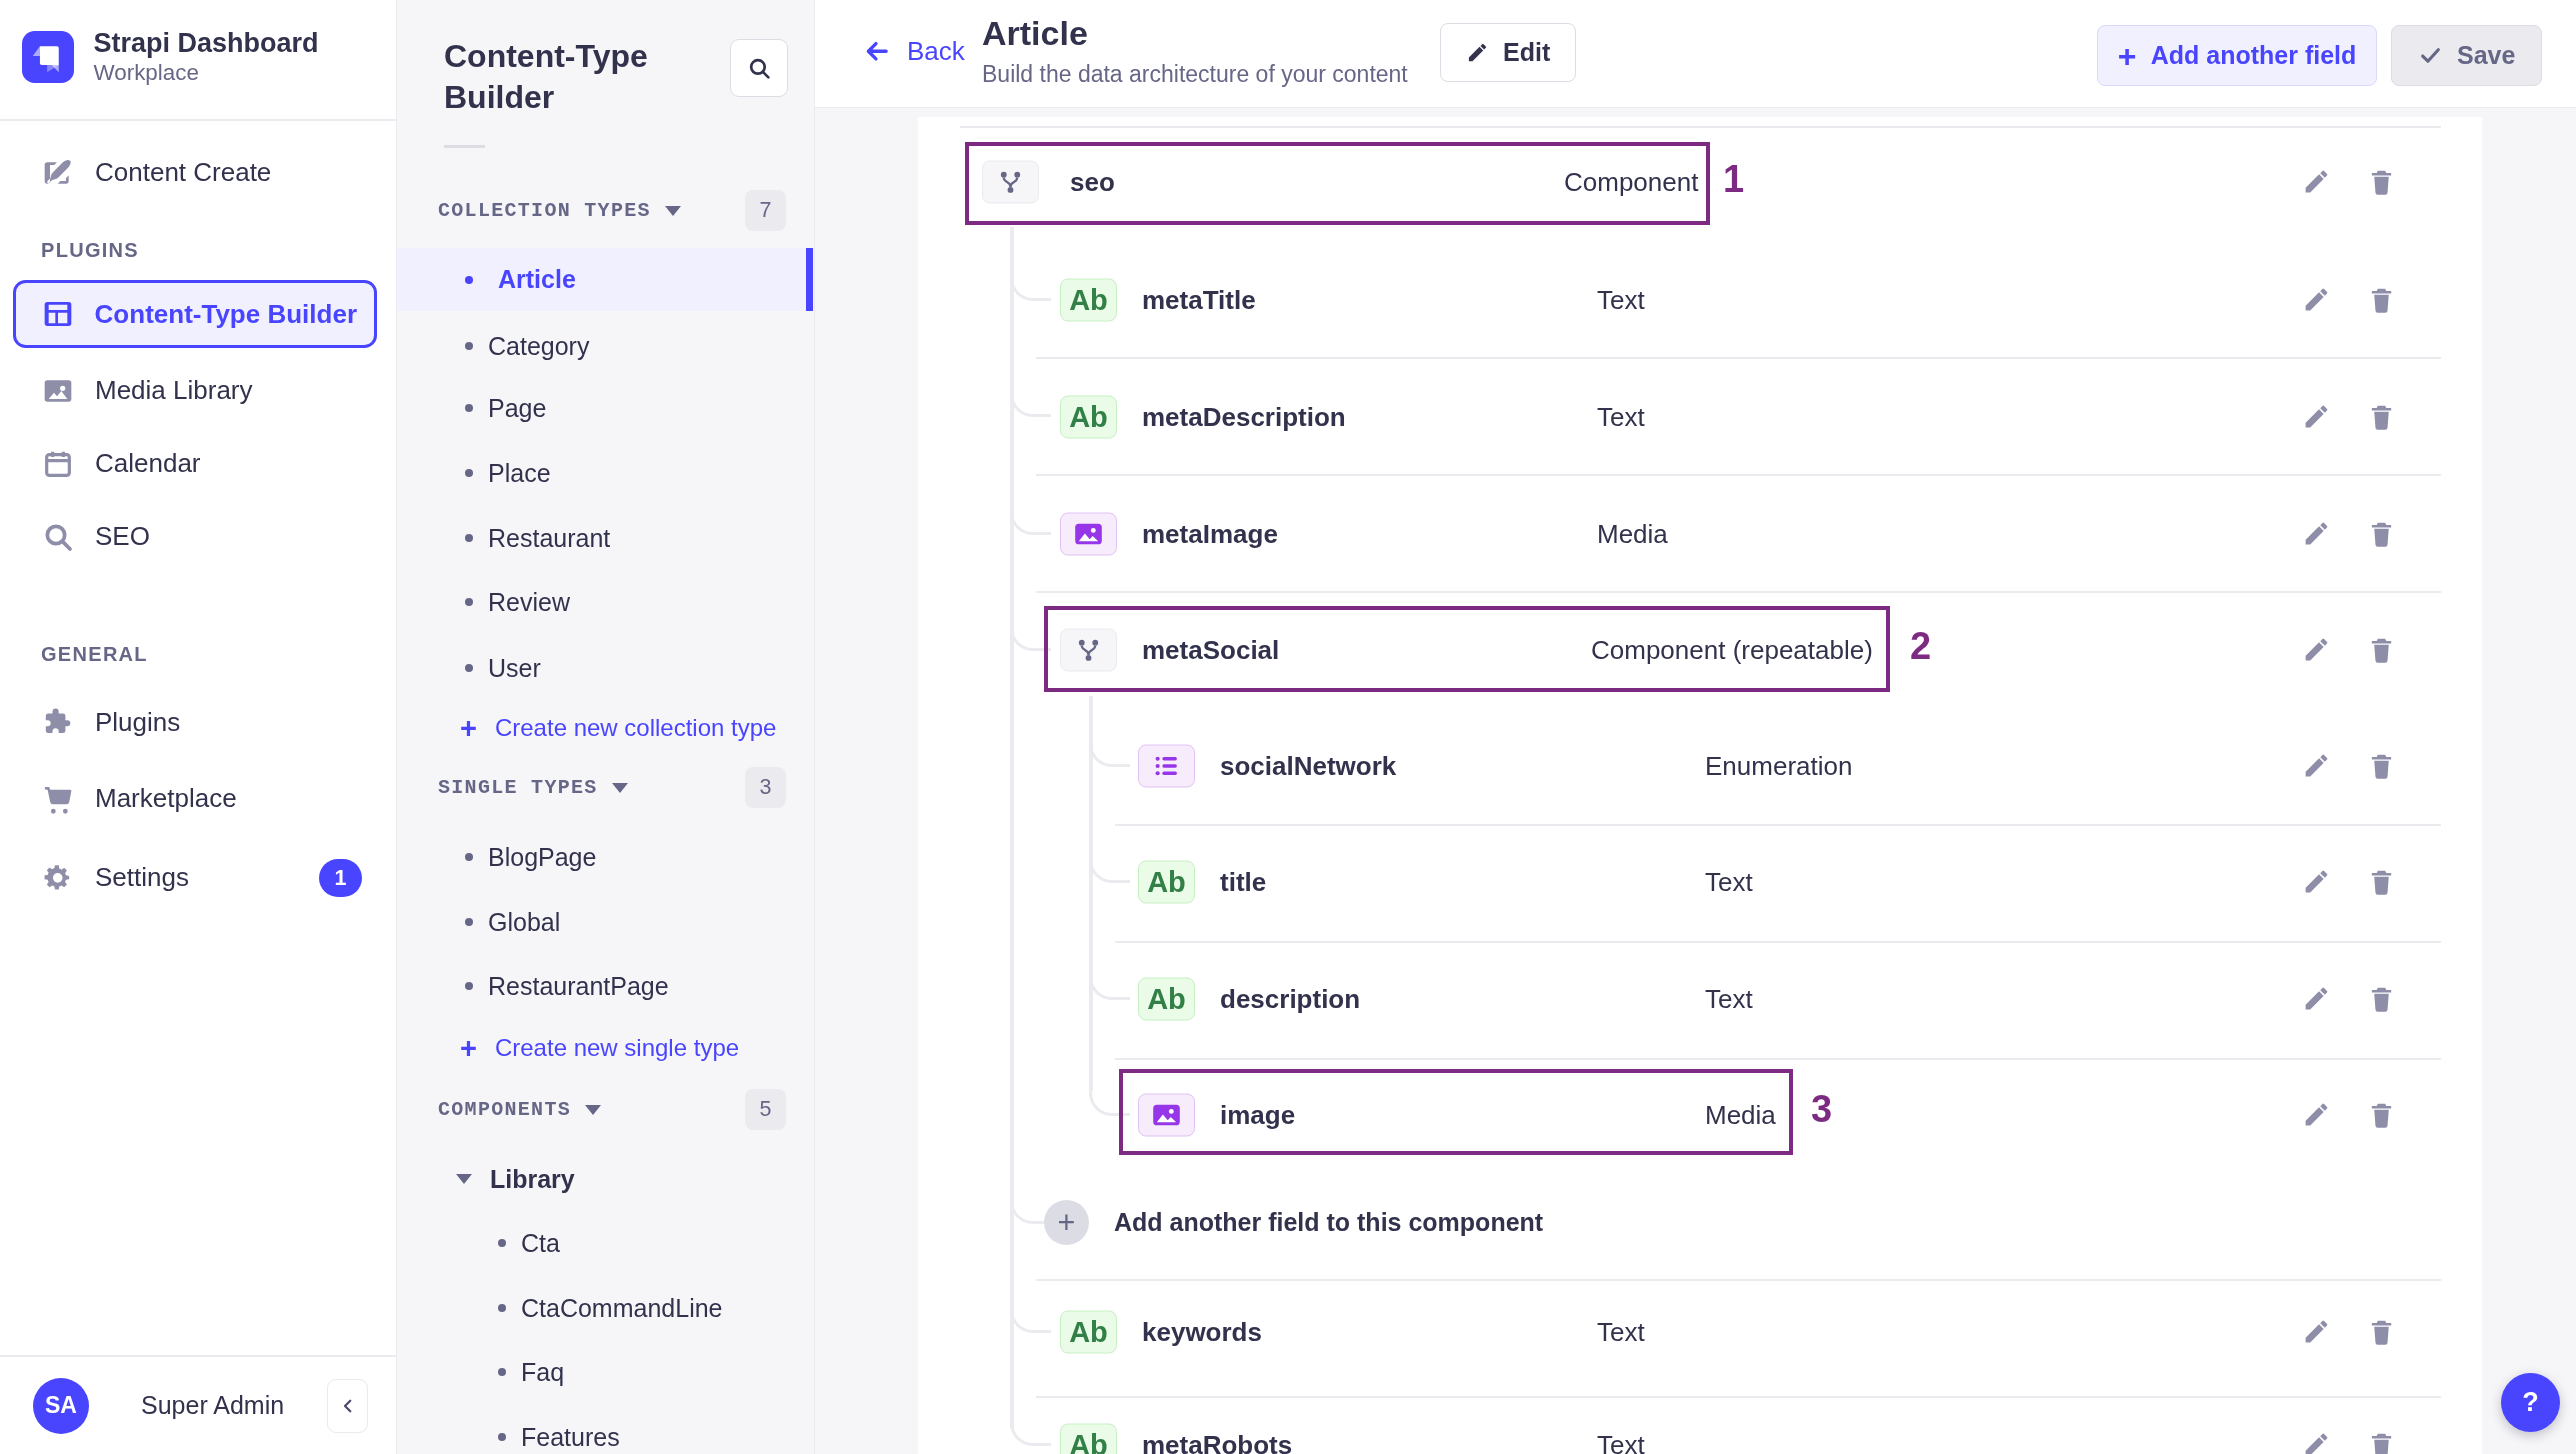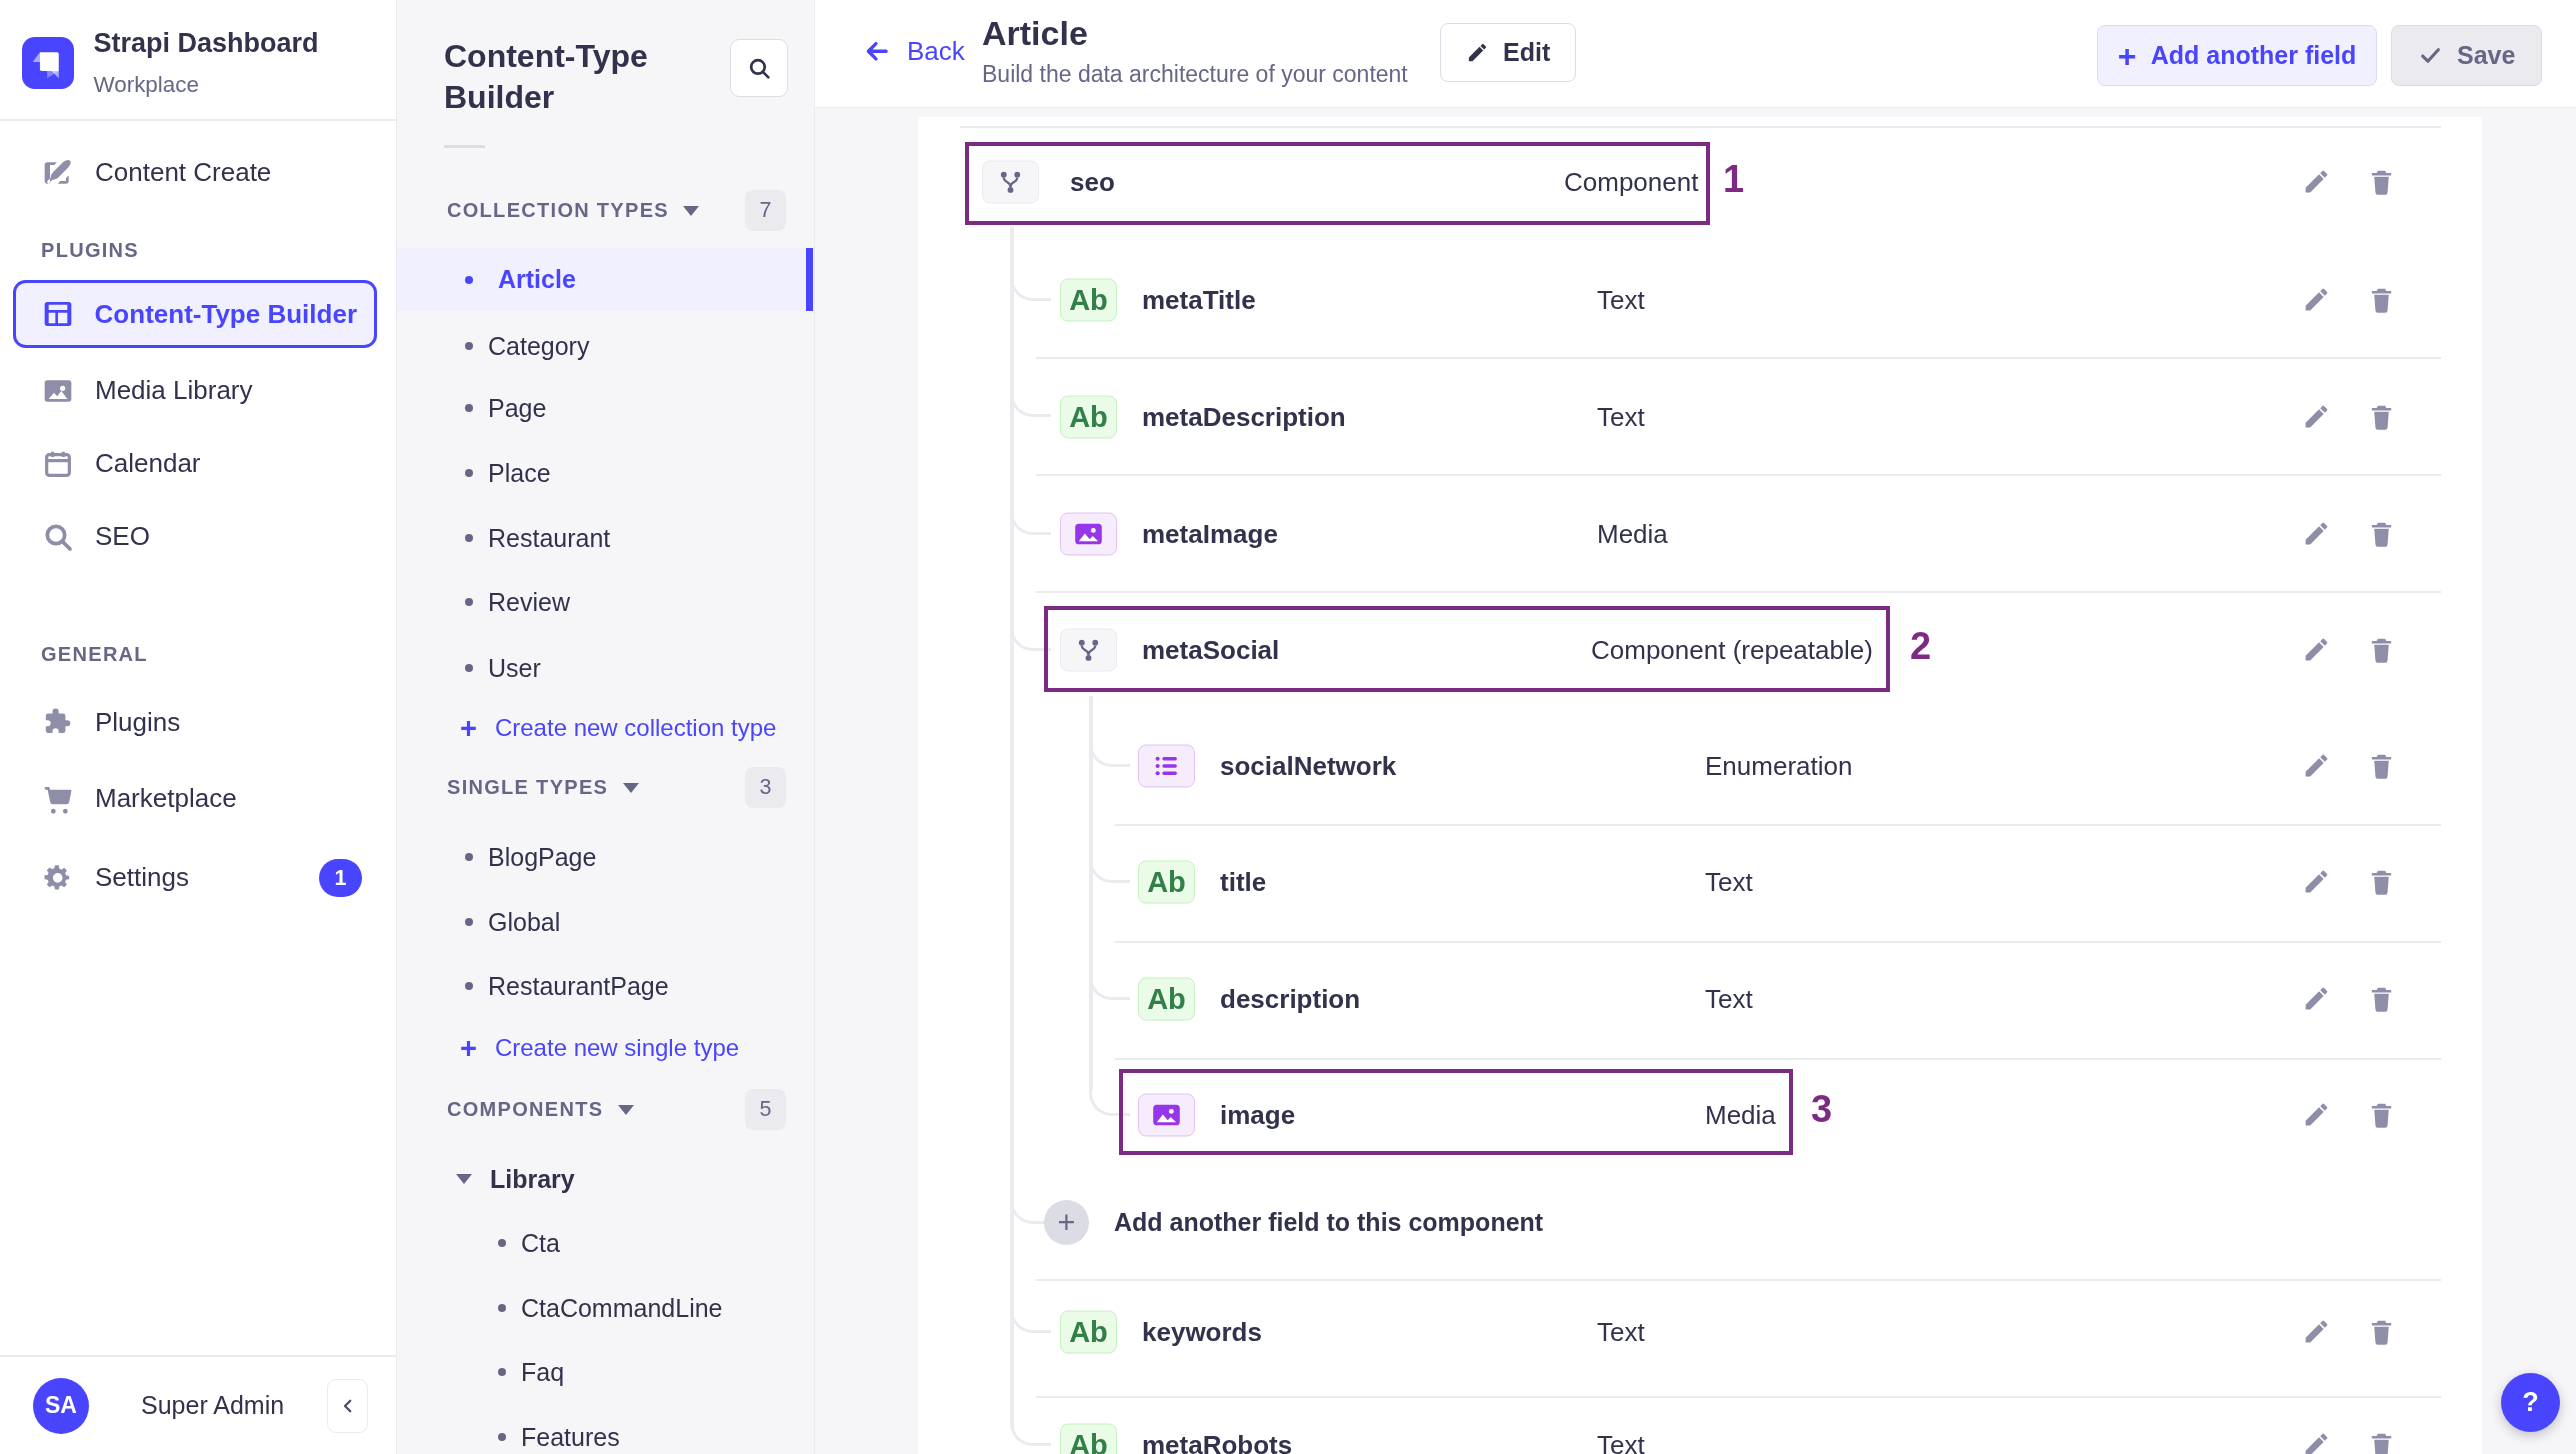--- a/index.html
+++ b/index.html
@@ -7,38 +7,38 @@
     width:2576px;height:1454px;overflow:hidden;position:relative;
     background:#F6F6F9;font-family:"Liberation Sans",sans-serif;color:#32324D;
     -webkit-font-smoothing:antialiased;
   }
   svg{display:block}
   
   .sidebar{position:absolute;left:0;top:0;width:397px;height:1454px;background:#fff;border-right:1.8px solid #EAEAEF;box-sizing:border-box;}
   .brand{position:absolute;left:21.5px;top:27px;display:flex;align-items:center;gap:20px;}
   .brand-logo{width:52px;height:52px;border-radius:12.6px;background:#4945FF;position:relative;flex:0 0 auto;}
   .brand-title{font-size:27px;font-weight:bold;color:#32324D;line-height:32px;}
-  .brand-sub{font-size:22.4px;color:#666687;line-height:27px;margin-top:12px;}
+  .brand-sub{font-size:22.4px;color:#666687;line-height:27px;}
   .sb-divider{position:absolute;left:0;width:397px;height:1.8px;background:#EAEAEF;}
   .nav-item{position:absolute;left:41px;height:57px;display:flex;align-items:center;gap:20px;font-size:26px;color:#32324D;cursor:pointer;}
   .nicon{width:34px;height:34px;color:#8E8EA9;flex:0 0 auto;display:flex;align-items:center;justify-content:center;}
   .section-label{position:absolute;left:41px;font-size:20px;font-weight:bold;letter-spacing:1.3px;color:#666687;}
   .active-plugin{position:absolute;left:12.6px;top:280px;width:364px;height:68px;background:#F0F0FF;border:3.6px solid #4945FF;border-radius:12.6px;display:flex;align-items:center;gap:20px;padding-left:25px;box-sizing:border-box;font-size:26px;font-weight:bold;color:#4945FF;cursor:pointer;}
   .active-plugin .nicon{color:#4945FF;}
   .badge-pill{position:absolute;display:flex;align-items:center;justify-content:center;background:#4945FF;color:#fff;font-size:21.5px;font-weight:bold;border-radius:20px;}
   .sb-user{position:absolute;left:0;top:1357px;width:397px;height:97px;display:flex;align-items:center;}
   .avatar{position:absolute;left:33px;width:56px;height:56px;border-radius:50%;background:#4945FF;color:#fff;font-size:23px;font-weight:bold;display:flex;align-items:center;justify-content:center;}
   .user-name{position:absolute;left:141px;font-size:25px;color:#32324D;}
   .collapse-btn{position:absolute;left:327px;top:21.5px;width:39px;height:52px;border:1.8px solid #EAEAEF;border-radius:9px;background:#fff;display:flex;align-items:center;justify-content:center;color:#4A4A6A;font-size:27px;cursor:pointer;}
   
   .subnav{position:absolute;left:397px;top:0;width:418px;height:1454px;background:#F6F6F9;border-right:1.8px solid #EAEAEF;box-sizing:border-box;}
   .subnav-title{position:absolute;left:47px;top:36px;width:269px;font-size:32px;font-weight:bold;line-height:41px;color:#32324D;}
   .subnav-search{position:absolute;left:333px;top:39px;width:56px;height:56px;background:#fff;border:1.8px solid #DCDCE4;border-radius:9px;display:flex;align-items:center;justify-content:center;color:#32324D;cursor:pointer;}
   .subnav-hr{position:absolute;left:47px;top:145px;width:41px;height:2.7px;background:#DCDCE4;}
-  .sn-section{position:absolute;left:50px;display:flex;align-items:center;gap:14.4px;font-size:20px;font-weight:bold;letter-spacing:1.3px;color:#666687;cursor:pointer;}
+  .sn-section{position:absolute;left:41px;display:flex;align-items:center;gap:14.4px;font-size:20px;font-weight:bold;letter-spacing:1.3px;color:#666687;cursor:pointer;font-family:Liberation Mono, monospace;}
   .caret{width:0;height:0;border-left:8px solid transparent;border-right:8px solid transparent;border-top:10px solid #666687;}
   .count-badge{position:absolute;left:348px;width:41px;height:41px;background:#EAEAEF;border-radius:8px;display:flex;align-items:center;justify-content:center;font-size:21.5px;color:#666687;}
   .sn-item{position:absolute;left:68px;height:54px;display:flex;align-items:center;gap:15px;font-size:25px;color:#32324D;cursor:pointer;}
   .sn-item .dot{width:8px;height:8px;border-radius:50%;background:#666687;flex:0 0 auto;}
   .sn-active{position:absolute;left:0;top:248px;width:416px;height:63px;background:#F0F0FF;cursor:pointer;}
   .sn-active .bar{position:absolute;right:0;top:0;width:7.2px;height:63px;background:#4945FF;}
   .sn-active .dot{position:absolute;left:68px;top:28px;width:8px;height:8px;border-radius:50%;background:#4945FF;}
   .sn-active .lbl{position:absolute;left:101px;top:0;height:63px;display:flex;align-items:center;font-size:25px;font-weight:600;color:#4945FF;}
   .sn-create{position:absolute;left:63px;height:54px;display:flex;align-items:center;gap:18px;font-size:24px;color:#4945FF;cursor:pointer;}
   .sn-create .plus{font-size:29px;font-weight:bold;}

